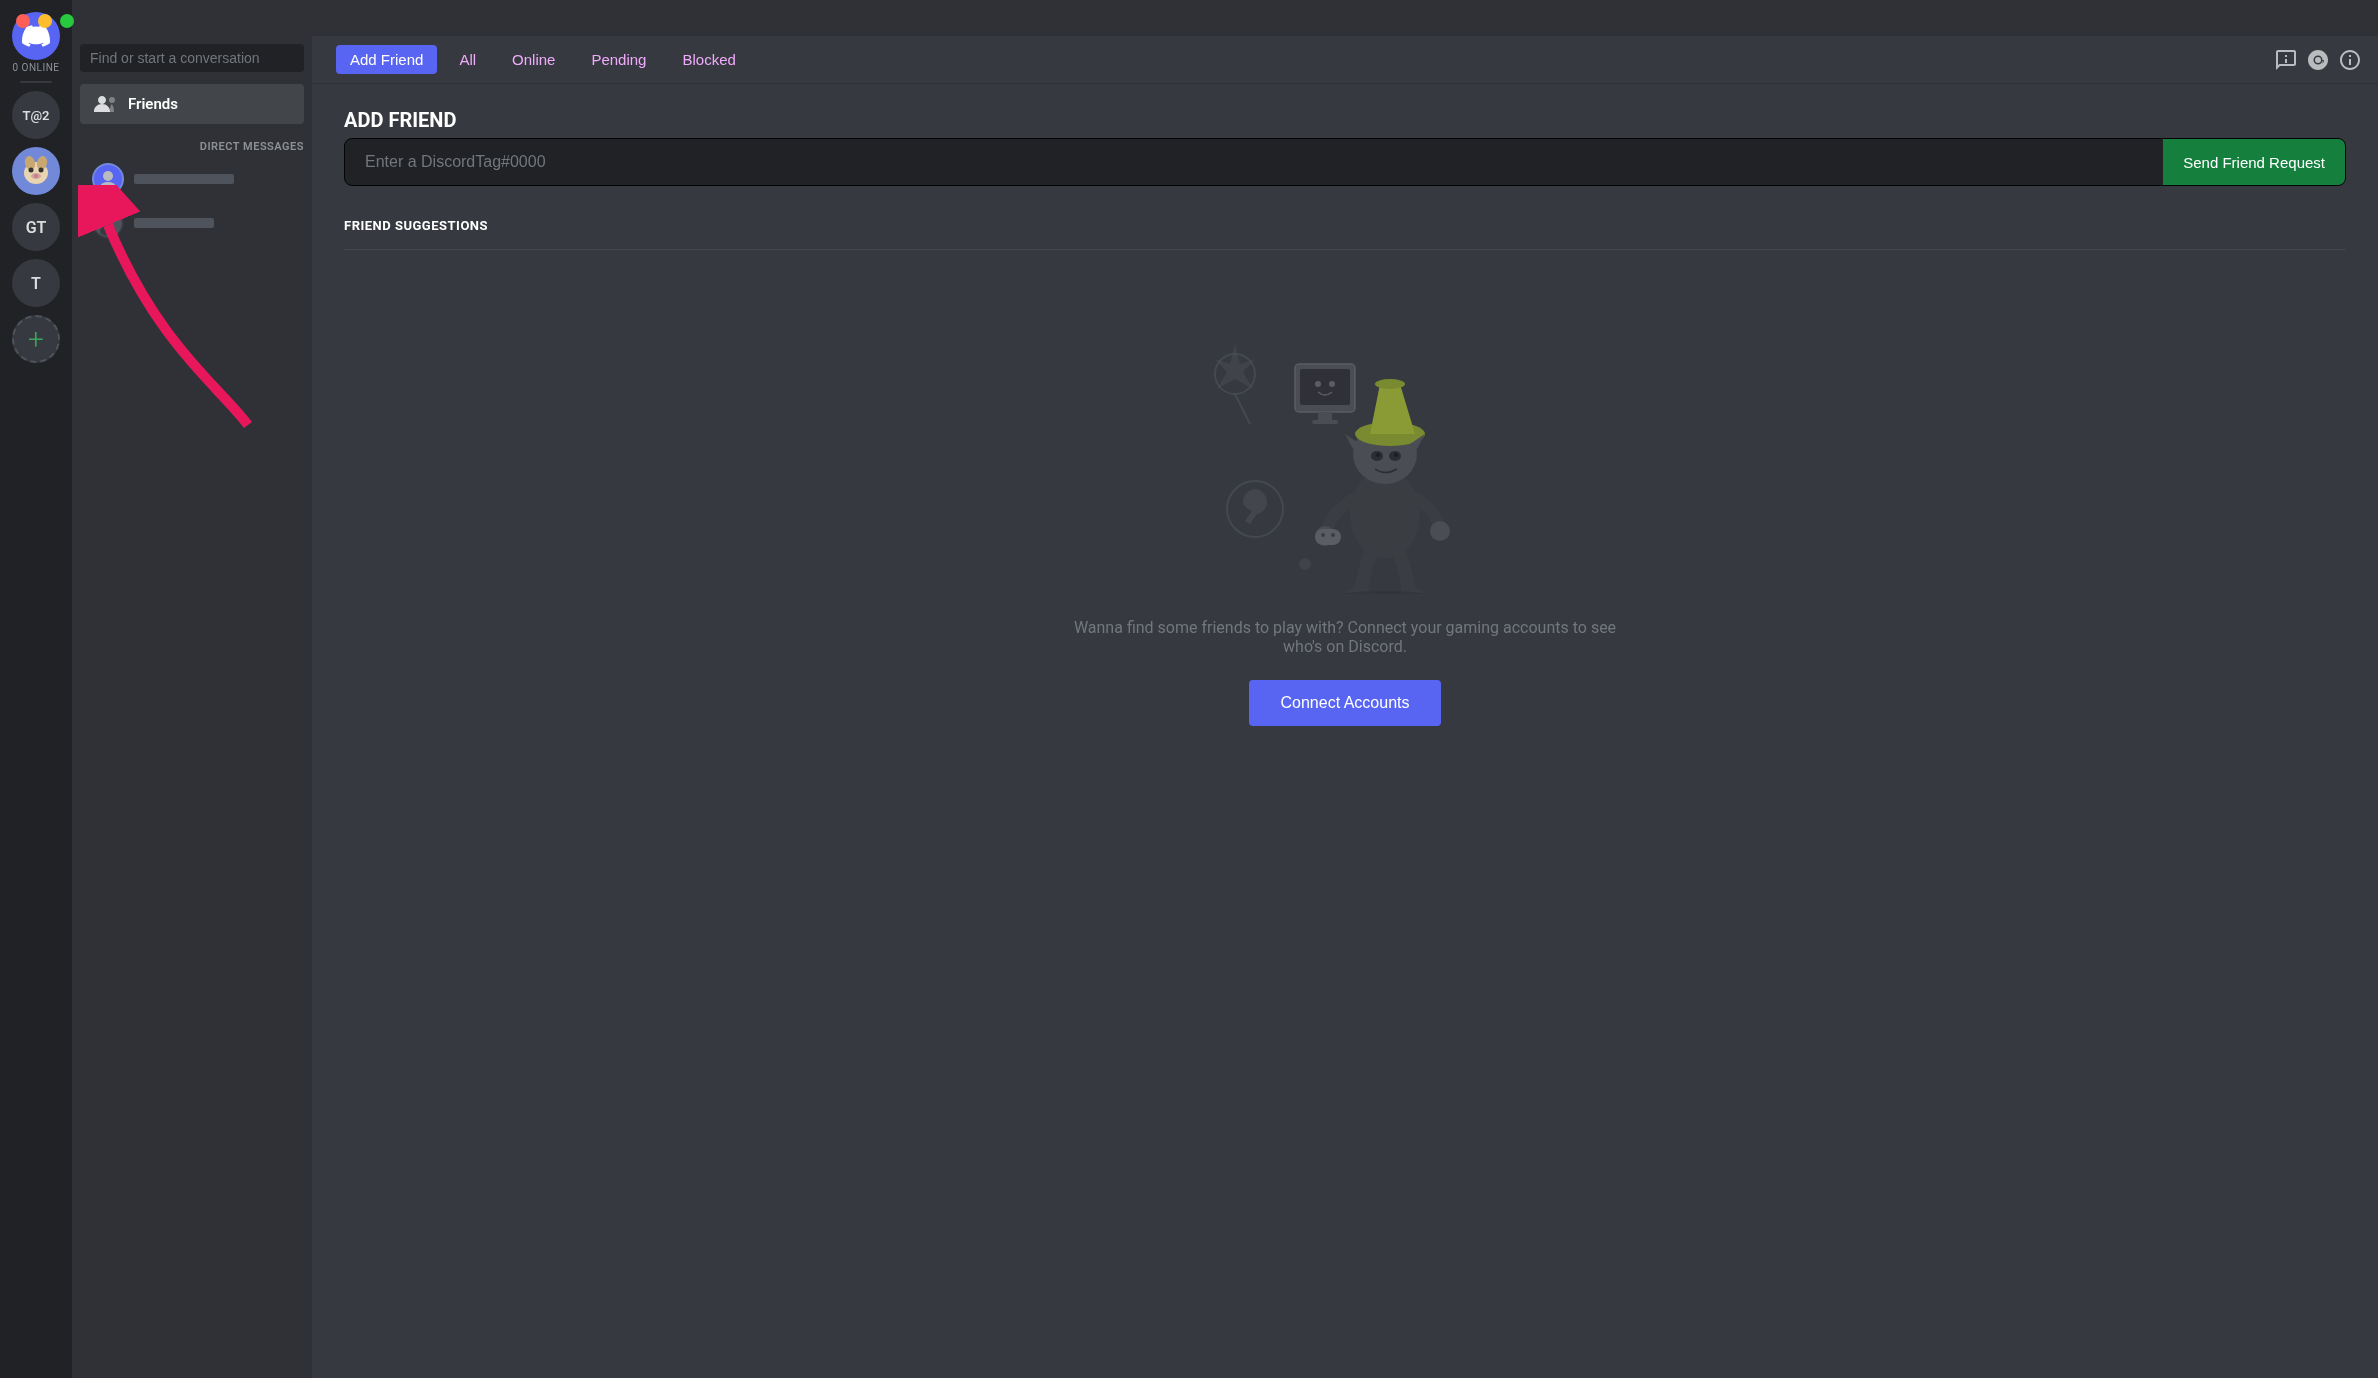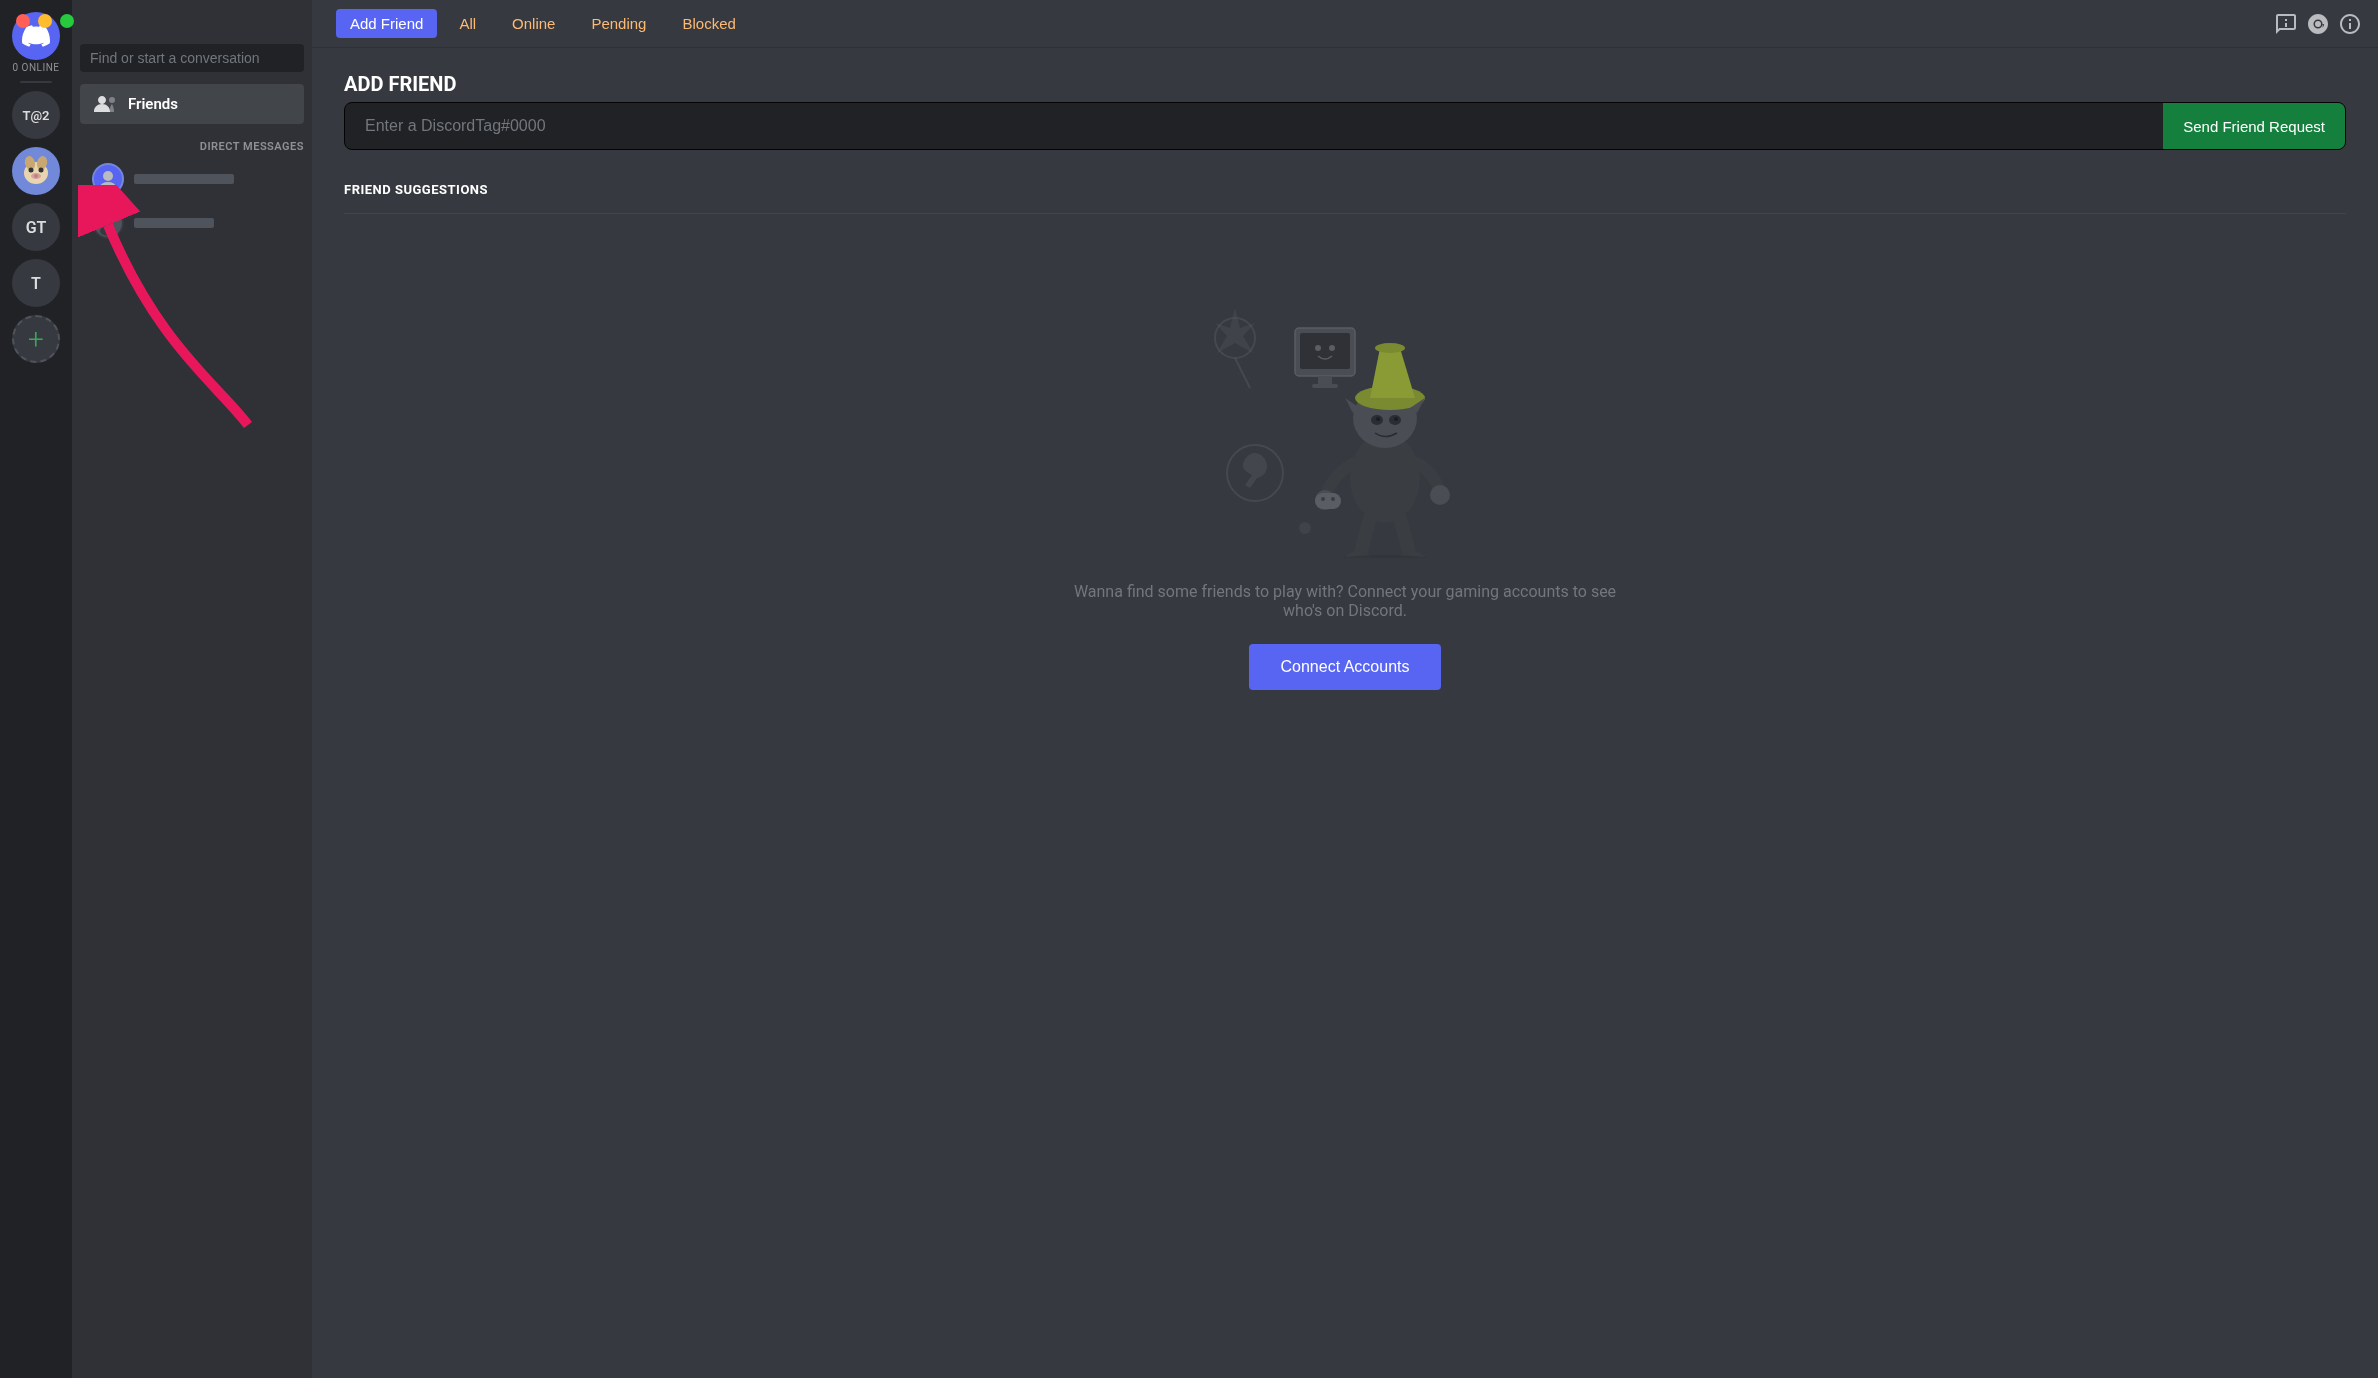--- a/index.html
+++ b/index.html
@@ -160,40 +160,41 @@
       text-transform: uppercase;
       letter-spacing: 0.5px;
     }
 
     
     .main-content {
       flex: 1;
       background: #36393f;
       display: flex;
       flex-direction: column;
+      margin-top: 36px;
     }
 
     
     .top-nav {
       height: 48px;
       background: #36393f;
       border-bottom: 1px solid #2f3136;
       display: flex;
       align-items: center;
       padding: 0 16px;
       gap: 8px;
     }
 
     .nav-tab {
       padding: 6px 14px;
       border-radius: 4px;
       cursor: pointer;
       font-size: 15px;
       font-weight: 500;
-      color: #fdba74;
+      color: #f0abfc;
       border: none;
       background: transparent;
     }
 
     .nav-tab.active {
       background: #5865f2;
       color: #ffffff;
     }
 
     .nav-spacer { flex: 1; }

